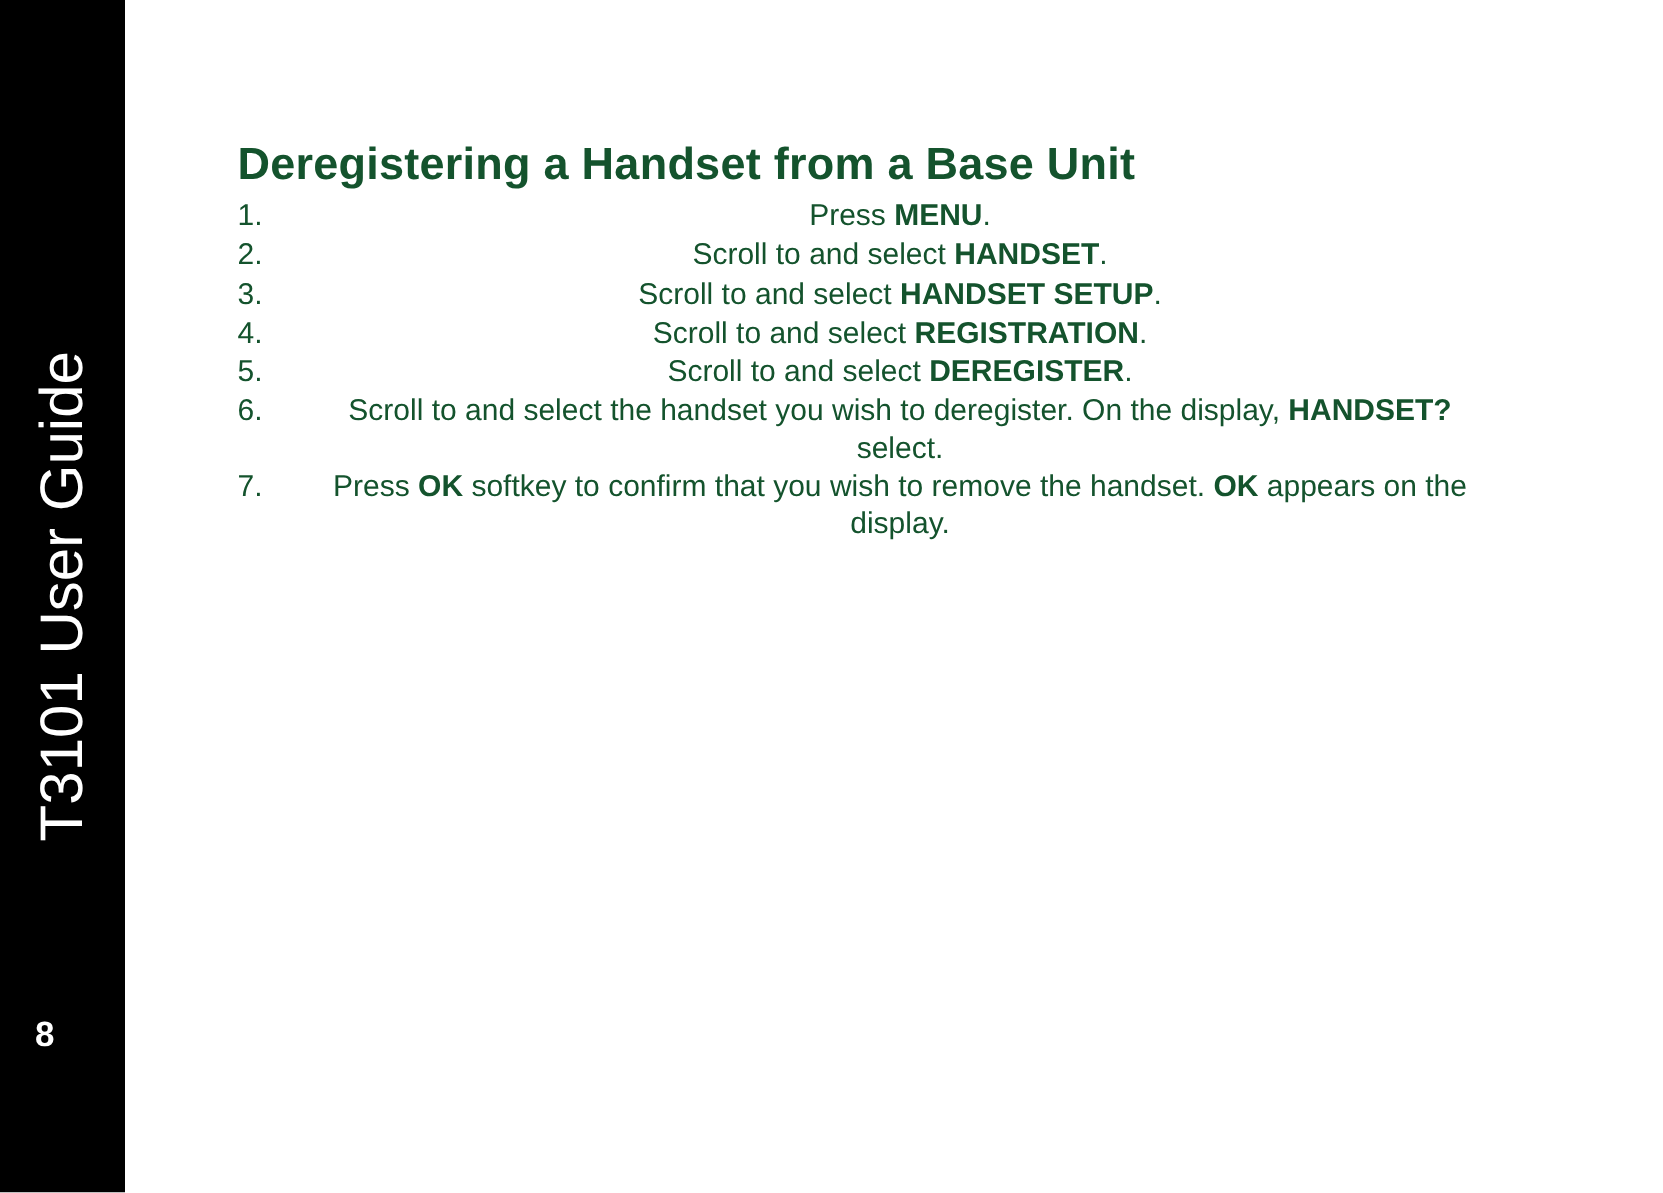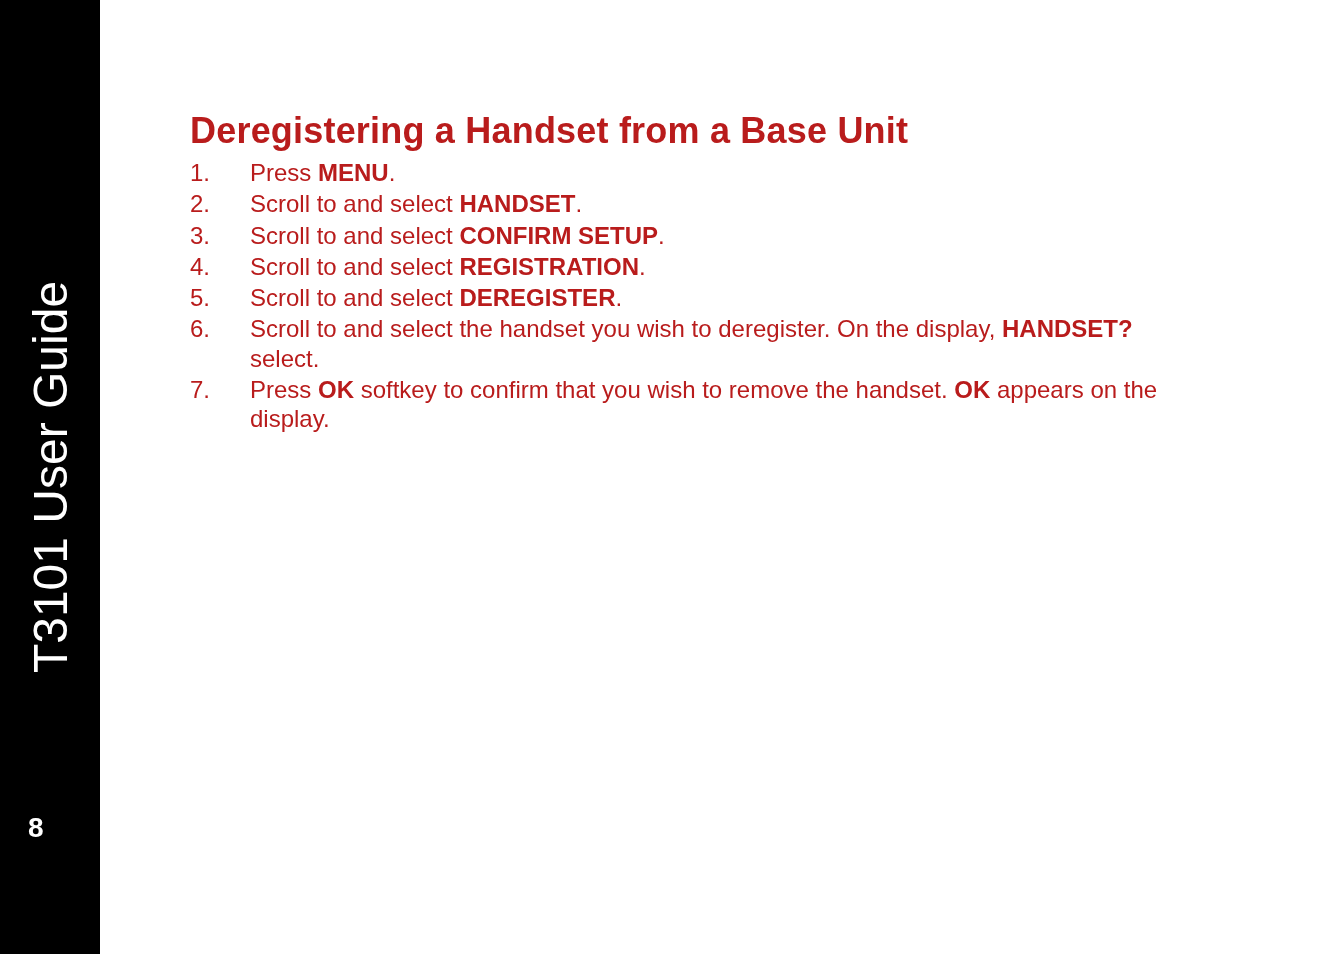--- a/index.html
+++ b/index.html
@@ -37,36 +37,37 @@
     text-align: left;
     padding-left: 28px;
     font-size: 28px;
     font-weight: 700;
     color: #fff;
     font-family: Arial, Helvetica, sans-serif;
   }
   .content {
     flex: 1;
     padding: 110px 56px 0 90px;
-    color: #b91c1c;
+    color: #14532d;
   }
   .heading {
     font-size: 36px;
     font-weight: 900;
     font-family: Arial, Helvetica, sans-serif;
     letter-spacing: 0.2px;
     margin-bottom: 6px;
   }
   ol.steps {
     list-style: none;
     counter-reset: step;
     font-size: 24px;
     line-height: 1.22;
     font-family: Arial, Helvetica, sans-serif;
     max-width: 1000px;
+    text-align: center;
   }
   ol.steps > li {
     counter-increment: step;
     position: relative;
     padding-left: 60px;
     margin-bottom: 2px;
   }
   ol.steps > li::before {
     content: counter(step) ".";
     position: absolute;
@@ -83,20 +84,20 @@
 <div class="page">
   <div class="sidebar">
     <div class="sidebar-title">T3101 User Guide</div>
     <div class="page-number">8</div>
   </div>
   <div class="content">
     <h1 class="heading">Deregistering a Handset from a Base Unit</h1>
     <ol class="steps" id="steps-list">
         <li><span>Press </span><span class="b">MENU</span><span>.</span></li>
         <li><span>Scroll to and select </span><span class="b">HANDSET</span><span>.</span></li>
-        <li><span>Scroll to and select </span><span class="b">CONFIRM SETUP</span><span>.</span></li>
+        <li><span>Scroll to and select </span><span class="b">HANDSET SETUP</span><span>.</span></li>
         <li><span>Scroll to and select </span><span class="b">REGISTRATION</span><span>.</span></li>
         <li><span>Scroll to and select </span><span class="b">DEREGISTER</span><span>.</span></li>
         <li><span>Scroll to and select the handset you wish to deregister. On the display, </span><span class="b">HANDSET?</span><span> select.</span></li>
         <li><span>Press </span><span class="b">OK</span><span> softkey to confirm that you wish to remove the handset. </span><span class="b">OK</span><span> appears on the display.</span></li>
       </ol>
   </div>
 </div>
 
 </body></html>

